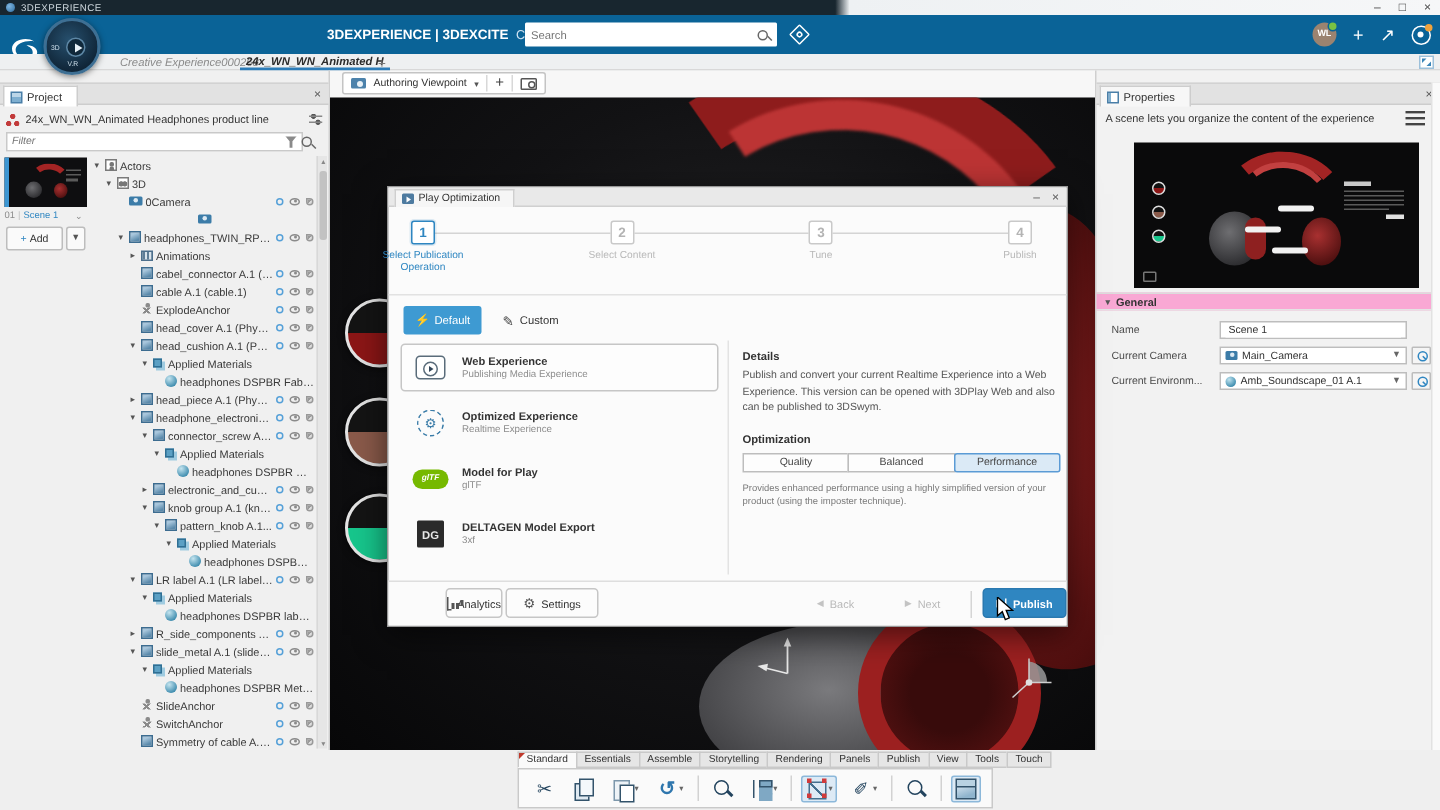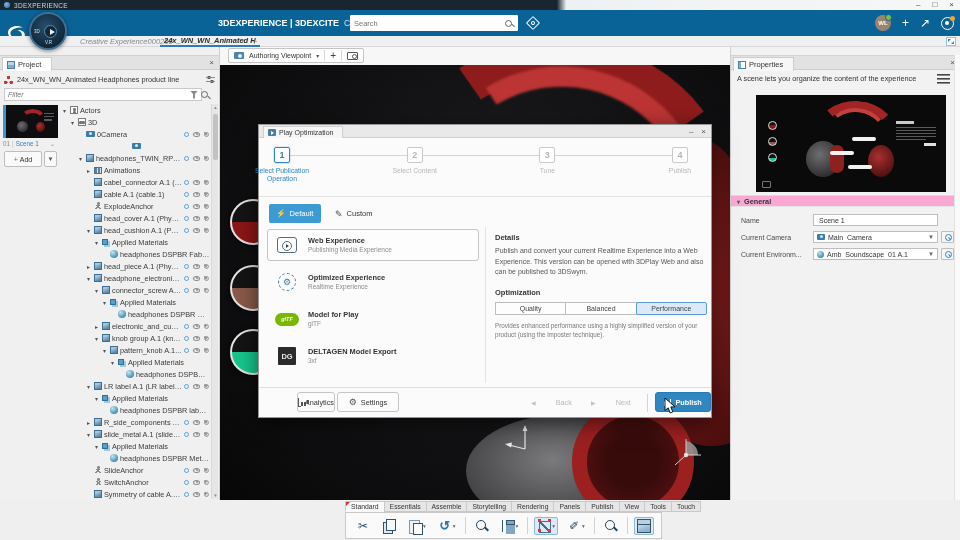--- a/index.html
+++ b/index.html
@@ -169,21 +169,21 @@
   .segb:first-child{margin-left:0;}
   .segb.selected{background:#dbeaf6;border-color:#5b9bd5;border-radius:2px;z-index:1;}
   .det-note{font-size:6.3px;color:#7a7a7a;line-height:1.45;margin-top:6px;}
   .dlg-footer{position:absolute;left:0;right:0;bottom:0;height:30px;border-top:1px solid #dedede;background:#fbfbfb;}
   .fbtn{position:absolute;top:4px;height:20px;border:1px solid #c6c6c6;border-radius:3px;background:#fcfcfc;font-size:7.3px;color:#333;display:flex;align-items:center;justify-content:center;gap:4px;}
   .fb-analytics{left:26px;width:38px;margin-left:12px;}
   .fb-settings{left:78px;width:62px;}
   .ico-bars{width:10px;height:9px;border-left:1px solid #555;border-bottom:1px solid #555;position:relative;}
   .ico-bars::before{content:"";position:absolute;left:1.5px;bottom:0;width:2px;height:4px;background:#555;box-shadow:3px 0 0 #555,6px -2px 0 #555;}
   .gear{font-size:9px;color:#555;}
-  .fb-nav{position:absolute;top:4px;height:20px;display:flex;align-items:center;gap:20px;font-size:7.3px;color:#b9b9b9;}
+  .fb-nav{position:absolute;top:4px;height:20px;display:flex;align-items:center;justify-content:center;gap:4px;font-size:7.3px;color:#b9b9b9;}
   .fb-back{left:272px;width:52px;}
   .fb-next{left:332px;width:48px;}
   .navtri{font-size:6px;color:#c3c3c3;}
   .fvsep{position:absolute;left:388px;top:6px;height:18px;width:1px;background:#d5d5d5;}
   .fb-publish{left:396px;width:56px;background:#2f86c1;border-color:#2a79b0;color:#fff;font-weight:bold;}
   .pubico{display:flex;align-items:center;gap:1px;}
   .pubico .tri{font-size:6px;color:#fff;}
   .pubico .bar{width:1.5px;height:6px;background:#fff;}
 
   .cursor{position:absolute;left:664px;top:398px;z-index:50;}

